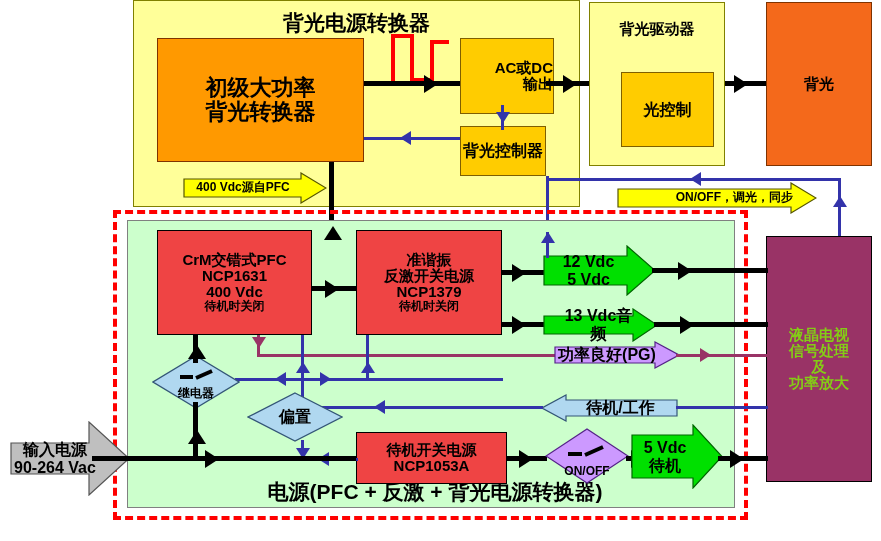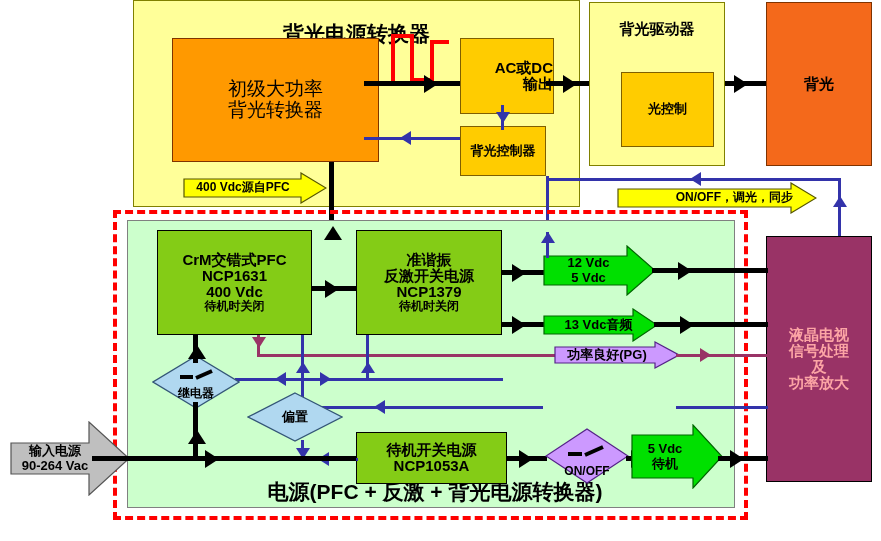--- a/index.html
+++ b/index.html
@@ -13,26 +13,26 @@
   .panel-bl{background:#FFFF99;border:1px solid #808000;}
   .panel-psu{background:#CCFFCC;border:1px solid #808080;}
   .dashed-red{border:4px dashed #FF0000;background:transparent;}
 
   
   .box{display:flex;flex-direction:column;align-items:center;justify-content:center;
        text-align:center;color:#000;line-height:1.08;}
   .b-orange{background:#FF9900;border:1px solid #7F3300;}
   .b-deeporange{background:#F4691B;border:1px solid #7F3300;}
   .b-gold{background:#FFCC00;border:1px solid #7F5F00;}
-  .b-green{background:#84cc16;border:1px solid #000000;}
+  .b-green{background:#ef4444;border:1px solid #000000;}
   .b-purple{background:#993366;border:1px solid #000000;}
 
-  .t-big{font-size:19px;font-weight:normal;margin-left:15px;}
+  .t-big{font-size:22px;font-weight:bold;}
   .t-med{font-size:15px;font-weight:bold;}
-  .t-sm{font-size:13px;font-weight:bold;}
+  .t-sm{font-size:16px;font-weight:bold;}
   .t-xs{font-size:12px;font-weight:bold;text-align:center;}
   .t-title{font-size:21px;font-weight:bold;}
 
   
   .ln-h{height:5px;background:#000;}
   .ln-v{width:5px;background:#000;}
   .bl-h{height:3px;background:#3333AA;}
   .bl-v{width:3px;background:#3333AA;}
   .pk-h{height:3px;background:#993366;}
   .pk-v{width:3px;background:#993366;}
@@ -60,21 +60,21 @@
   .diamond .lbl{position:absolute;inset:0;display:flex;align-items:flex-end;
       justify-content:center;text-align:center;pointer-events:none;}
   .diamond .lbl.mid{align-items:center;}
 </style>
 </head>
 <body>
 
 <div id="stage">
 
   <div class="abs panel-bl" style="left:133px;top:0px;width:447px;height:207px;"></div>
-  <div class="abs t-title" style="left:133px;top:20px;width:447px;text-align:center;">背光电源转换器</div>
+  <div class="abs t-title" style="left:133px;top:9px;width:447px;text-align:center;">背光电源转换器</div>
 
   <div class="abs panel-bl" style="left:589px;top:2px;width:136px;height:164px;"></div>
   <div class="abs t-med" style="left:589px;top:20px;width:136px;text-align:center;">背光驱动器</div>
   <div class="abs box b-gold t-sm" style="left:621px;top:72px;width:93px;height:75px;">
     <span>光控制</span>
   </div>
 
   <div class="abs box b-deeporange t-med" style="left:766px;top:2px;width:106px;height:164px;">
     <span>背光</span>
   </div>
@@ -154,21 +154,21 @@
     <span class="t-med">反激开关电源</span>
     <span class="t-med">NCP1379</span>
     <span class="t-xs">待机时关闭</span>
   </div>
 
   <div class="abs box b-green" style="left:356px;top:432px;width:151px;height:52px;">
     <span class="t-med">待机开关电源</span>
     <span class="t-med">NCP1053A</span>
   </div>
 
-  <div class="abs box b-purple t-med" style="left:766px;top:236px;width:106px;height:246px;color:#fca5a5;">
+  <div class="abs box b-purple t-med" style="left:766px;top:236px;width:106px;height:246px;color:#84cc16;">
     <span>液晶电视</span>
     <span>信号处理</span>
     <span>及</span>
     <span>功率放大</span>
   </div>
 
   <div class="abs ln-h" style="left:312px;top:286px;width:44px;"></div>
   <div class="abs ah ah-r-blk" style="left:325px;top:279.5px;"></div>
   <div class="abs ah ah-u-blk" style="left:323.5px;top:226px;"></div>
 
@@ -206,20 +206,28 @@
     <svg width="126" height="28" viewBox="0 0 126 28">
       <polygon points="1,6 101,6 101,1 125,14 101,27 101,22 1,22" fill="#CC99FF" stroke="#552288" stroke-width="1.2"></polygon>
     </svg>
     <div class="lbl t-sm" style="padding-right:20px;">
       <span>功率良好(PG)</span>
     </div>
   </div>
   <div class="abs pk-h" style="left:676px;top:354px;width:92px;"></div>
   <div class="abs ah ah-r-pk" style="left:700px;top:348px;"></div>
 
+  <div class="barrow" style="left:541px;top:394px;width:137px;height:28px;">
+    <svg width="137" height="28" viewBox="0 0 137 28">
+      <polygon points="136,6 25,6 25,1 1,14 25,27 25,22 136,22" fill="#B0D8F0" stroke="#335577" stroke-width="1.2"></polygon>
+    </svg>
+    <div class="lbl t-sm" style="padding-left:22px;">
+      <span>待机/工作</span>
+    </div>
+  </div>
   <div class="abs bl-h" style="left:676px;top:406px;width:92px;"></div>
   <div class="abs bl-h" style="left:268px;top:406px;width:275px;"></div>
   <div class="abs ah ah-l-bl" style="left:374px;top:400px;"></div>
 
   <div class="abs bl-h" style="left:235px;top:378px;width:268px;"></div>
   <div class="abs ah ah-l-bl" style="left:275px;top:372px;"></div>
   <div class="abs ah ah-r-bl" style="left:320px;top:372px;"></div>
 
   <div class="abs bl-v" style="left:301px;top:335px;height:45px;"></div>
   <div class="abs ah ah-u-bl" style="left:295.5px;top:362px;"></div>

